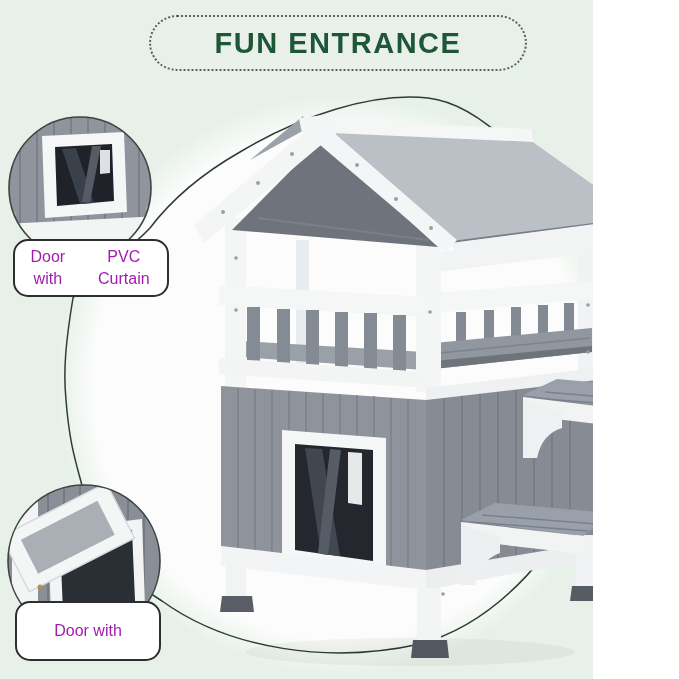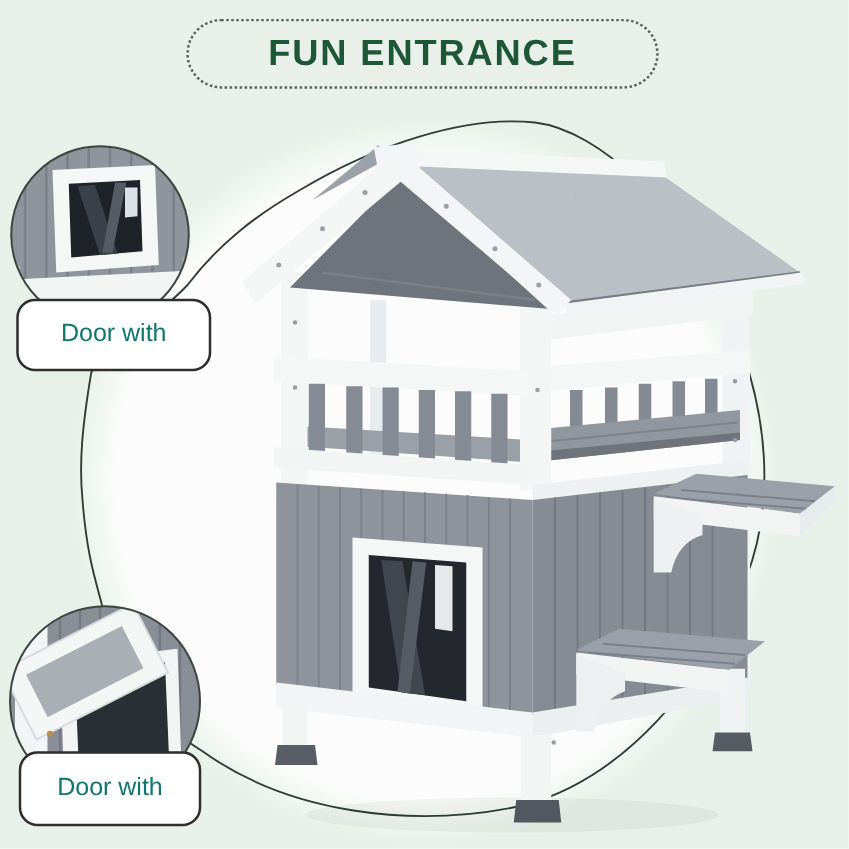--- a/index.html
+++ b/index.html
@@ -1,34 +1,34 @@
 <!DOCTYPE html>
 <html><head>
 <meta charset="utf-8">
 <style>
   html,body{margin:0;padding:0;}
   .stage{
-    position:relative;width:679px;height:679px;overflow:hidden;
+    position:relative;width:593px;height:679px;overflow:hidden;
     background:#e7f1e9;
     font-family:"Liberation Sans", sans-serif;
   }
   .stage svg{position:absolute;left:0;top:0;}
   .title-pill{
     position:absolute;left:149px;top:15px;width:378px;height:56px;
     border-radius:30px;background:#e9efe9;border:2px dotted #55645a;
     display:flex;align-items:center;justify-content:center;
     box-sizing:border-box;
   }
   .title-pill span{
     font-size:29px;font-weight:bold;letter-spacing:1.5px;color:#1d5737;
   }
   .callout-label{
     position:absolute;background:#ffffff;border:2px solid #2e2e2e;border-radius:15px;
     display:flex;flex-direction:row;align-items:center;justify-content:center;
-    box-sizing:border-box;text-align:center;color:#0f766e;font-size:20px;line-height:1.38;
+    box-sizing:border-box;text-align:center;color:#a21caf;font-size:16px;line-height:1.38;
   }
   .label-pvc{left:13px;top:239px;width:156px;height:58px;}
   .label-eave{left:15px;top:601px;width:146px;height:60px;}
 </style>
 </head>
 <body>
 
 <div class="stage">
 
   <svg width="679" height="679" viewBox="0 0 679 679" aria-hidden="true">
@@ -250,19 +250,20 @@
       <circle cx="84" cy="561" r="76" fill="none" stroke="#3e443f" stroke-width="1.6"></circle>
     </g>
   </svg>
 
   <div class="title-pill">
     <span>FUN ENTRANCE</span>
   </div>
 
   <div class="callout-label label-pvc">
     <span>Door with</span>
+    <span>PVC Curtain</span>
   </div>
 
   <div class="callout-label label-eave">
     <span>Door with</span>
   </div>
 
 </div>
 
 </body></html>

